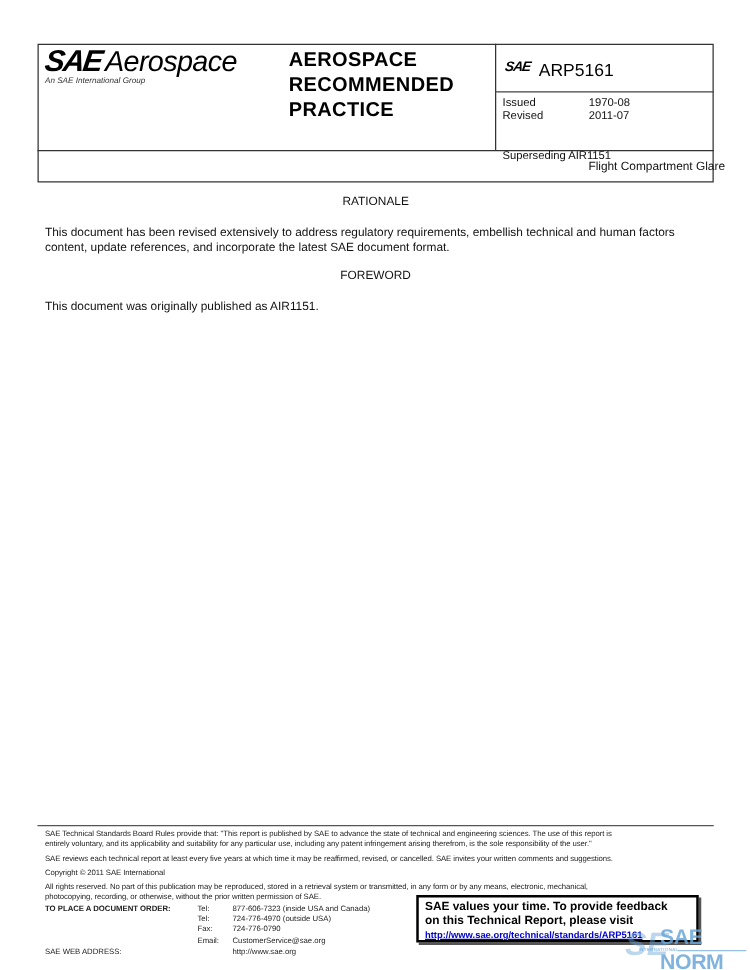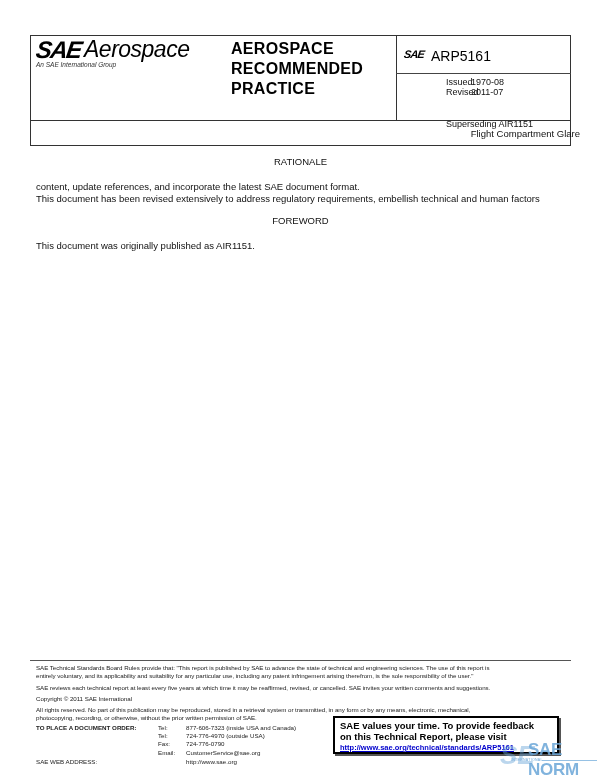--- a/index.html
+++ b/index.html
@@ -12,21 +12,21 @@
 
     .logo-sae { left: 36px; top: 36px; font-family: "Liberation Sans", sans-serif; font-weight: bold; font-style: italic; font-size: 24px; letter-spacing: -1.5px; color: #000; transform: skewX(-8deg); }
     .logo-aero { left: 84px; top: 36px; font-family: "Liberation Sans", sans-serif; font-style: italic; font-size: 23px; letter-spacing: -0.5px; color: #000; }
     .logo-sub { left: 36px; top: 61px; font-size: 6.5px; color: #333; font-style: italic; }
 
     .doc-type { left: 231px; top: 39px; font-weight: bold; font-size: 16px; line-height: 20px; color: #000; letter-spacing: 0.3px; }
 
     .sae-small { left: 404px; top: 48px; font-weight: bold; font-style: italic; font-size: 11px; letter-spacing: -0.8px; color: #000; transform: skewX(-8deg); }
     .doc-num { left: 431px; top: 48px; font-size: 14px; color: #000; }
 
-    .meta-label { font-size: 9px; color: #111; margin-left: 44px; }
+    .meta-label { font-size: 9px; color: #111; }
     .meta-val { font-size: 9px; color: #111; }
 
     .title-row { left: 30px; top: 121px; width: 550px; height: 25px; display: flex; align-items: center; justify-content: flex-end; font-size: 9.5px; }
 
     .section-heading { left: 30px; width: 541px; text-align: center; font-size: 9.5px; }
     .para { left: 36px; width: 535px; font-size: 9.5px; line-height: 12px; }
 
     .footer-rule { left: 30px; top: 660px; width: 541px; height: 1px; background: #555; }
     .foot { left: 36px; width: 535px; font-size: 6.2px; line-height: 8px; color: #222; letter-spacing: -0.05px; }
 
@@ -69,22 +69,22 @@
 <div class="abs meta-label" style="left:402px; top:87px;">Revised</div>
 <div class="abs meta-val" style="left:471px; top:87px;">2011-07</div>
 <div class="abs meta-label" style="left:402px; top:119px;">Superseding AIR1151</div>
 
 <div class="abs title-row">
   <span>Flight Compartment Glare</span>
 </div>
 
 <div class="abs section-heading" style="top:156px;">RATIONALE</div>
 <div class="abs para" style="top:181px;">
+  <div>This document has been revised extensively to address regulatory requirements, embellish technical and human factors</div>
   <div>content, update references, and incorporate the latest SAE document format.</div>
-  <div>This document has been revised extensively to address regulatory requirements, embellish technical and human factors</div>
 </div>
 <div class="abs section-heading" style="top:215px;">FOREWORD</div>
 <div class="abs para" style="top:240px;">
   <div>This document was originally published as AIR1151.</div>
 </div>
 
 <div class="abs footer-rule"></div>
 <div class="abs foot" style="top:664px;">
   <div>SAE Technical Standards Board Rules provide that: "This report is published by SAE to advance the state of technical and engineering sciences.  The use of this report is</div>
   <div>entirely voluntary, and its applicability and suitability for any particular use, including any patent infringement arising therefrom, is the sole responsibility of the user."</div>

